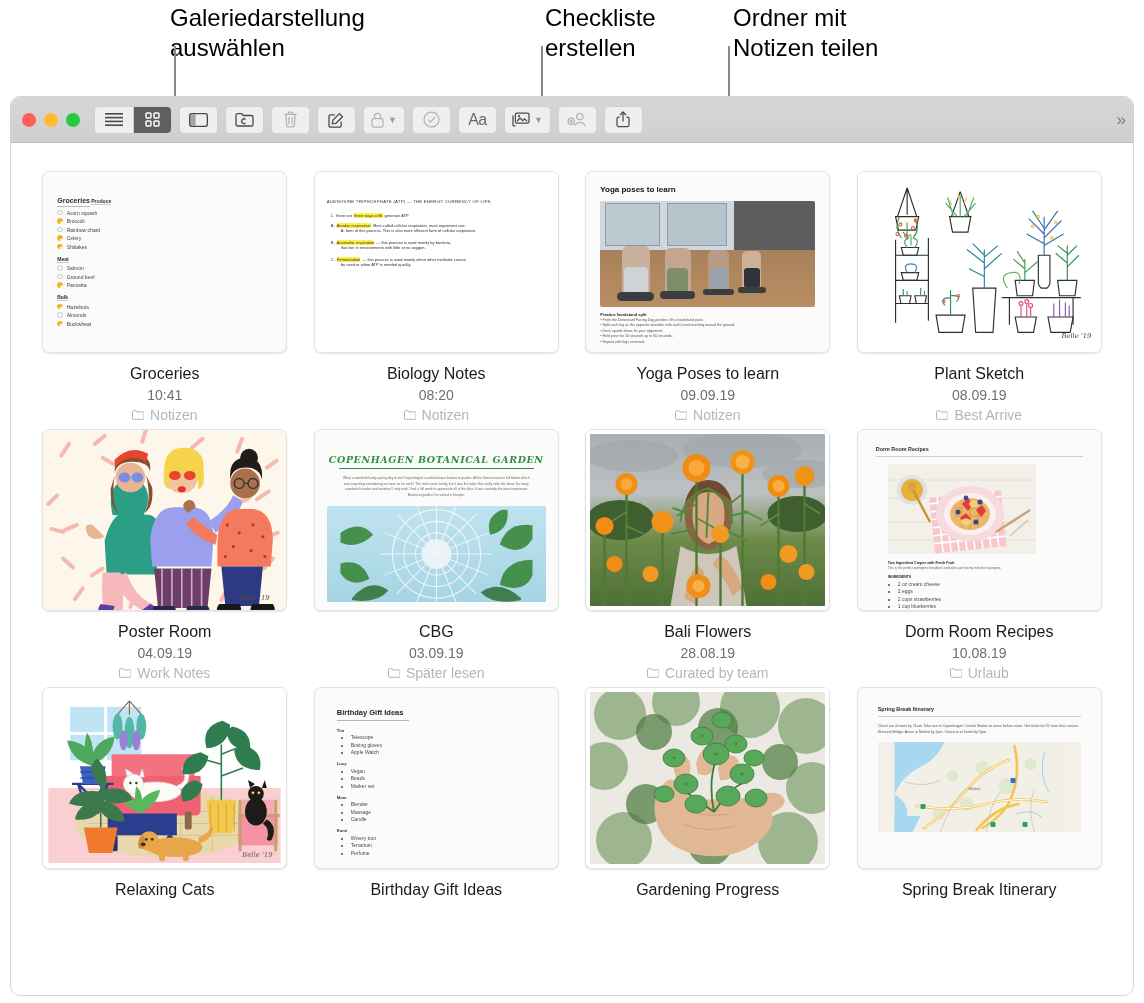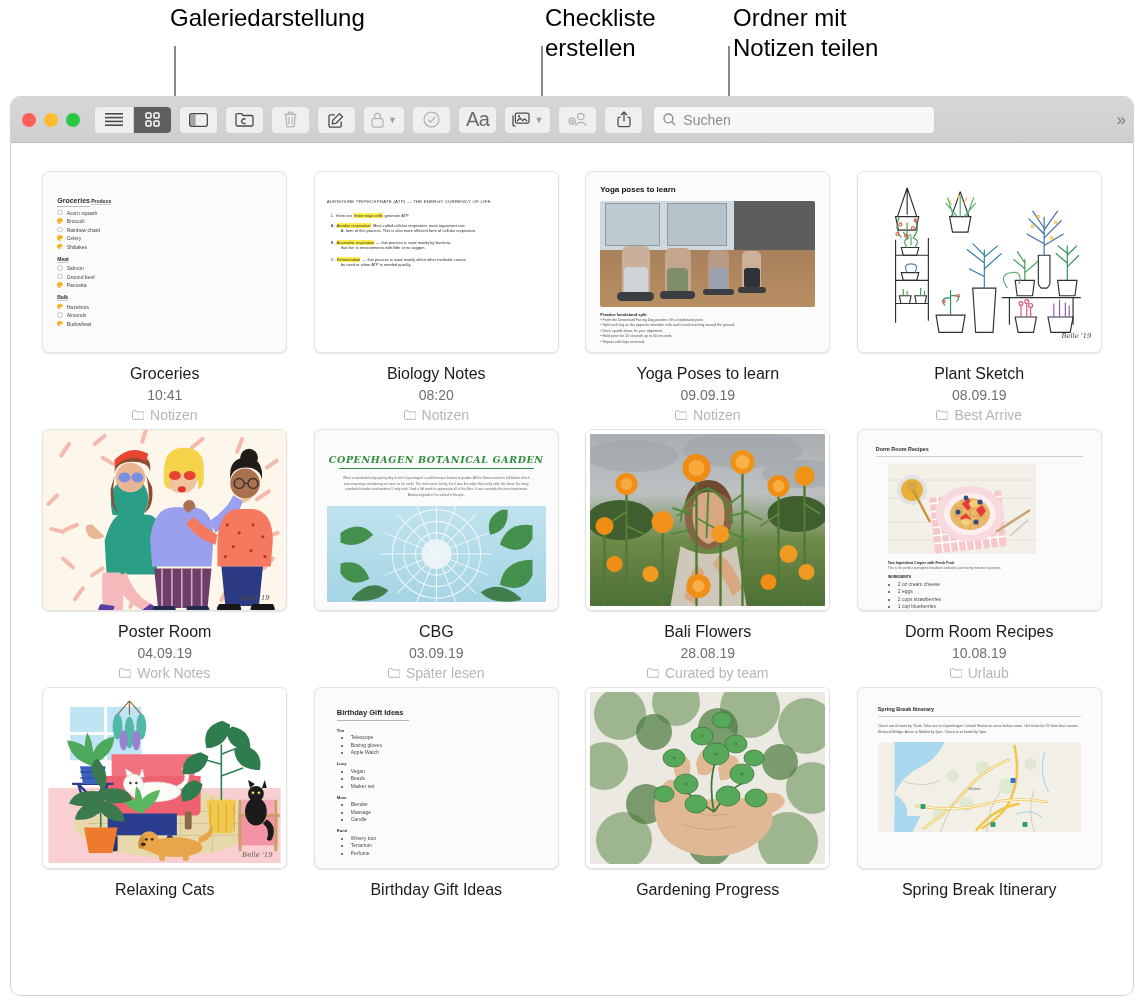--- a/index.html
+++ b/index.html
@@ -56,21 +56,21 @@
     border-radius: 5px; overflow: hidden;
   }
   .seg > div {
     width: 38px; display: flex; align-items: center; justify-content: center;
     color: #4a4a4a;
   }
   .seg > div.active { background: #5f5f5f; color: #ffffff; }
   .seg > div + div { border-left: 1px solid #cfcfcf; }
 
   .chev { font-size: 9px; margin-left: 4px; color: #9a9a9a; }
-  .aa { font-size: 20px; letter-spacing: -0.5px; color: #6a6a6a; }
+  .aa { font-size: 16px; letter-spacing: -0.5px; color: #6a6a6a; }
 
   .search {
     flex: 1; height: 28px; max-width: 282px;
     background: #f7f7f7; border: 1px solid #cfcfcf; border-radius: 5px;
     display: flex; align-items: center; gap: 7px; padding: 0 9px;
     margin-left: 3px;
   }
   .search-text { color: #8c8c8c; font-size: 14px; }
   .overflow { color: #7a7a7a; font-size: 17px; margin-left: auto; padding-left: 6px; letter-spacing:-2px;}
 
@@ -108,20 +108,21 @@
   
   .hand { font-family: "DejaVu Serif", serif; font-style: italic; font-weight: bold; }
   .hl { background: #ffef4a; }
 </style>
 </head>
 <body>
 
 <div class="callouts">
   <div class="callout" style="left:170px; top:3px;">
     <div>Galeriedarstellung</div>
+    <div>auswählen</div>
   </div>
   <div class="callout-line" style="left:174px; top:46px; height:72px;"></div>
 
   <div class="callout" style="left:545px; top:3px;">
     <div>Checkliste</div>
     <div>erstellen</div>
   </div>
   <div class="callout-line" style="left:541px; top:46px; height:72px;"></div>
 
   <div class="callout" style="left:733px; top:3px;">
@@ -250,29 +251,20 @@
     <div class="tbtn">
       <svg width="14" height="17" viewBox="0 0 14 17">
         <g fill="none" stroke="currentColor" stroke-width="1.25">
           <path d="M3.6 6.2H2.5A1.5 1.5 0 0 0 1 7.7v6.4a1.5 1.5 0 0 0 1.5 1.5h9A1.5 1.5 0 0 0 13 14.1V7.7a1.5 1.5 0 0 0-1.5-1.5h-1.1"></path>
           <path d="M7 1v9.4"></path>
             <path d="M4 4l3-3 3 3"></path>
           </g>
         </svg>
     </div>
 
-    <div class="search">
-      <svg width="13" height="13" viewBox="0 0 13 13">
-        <g fill="none" stroke="#8c8c8c" stroke-width="1.35">
-            <circle cx="5.4" cy="5.4" r="4.4"></circle>
-            <path d="M8.8 8.8l3.2 3.2"></path>
-          </g>
-        </svg>
-      <span class="search-text">Suchen</span>
-    </div>
 
     <div class="overflow">»</div>
   </div>
 
   <div class="grid">
 
     <div class="card">
       <div class="thumb">
         <div class="note">
           <div style="height:8px"></div>

